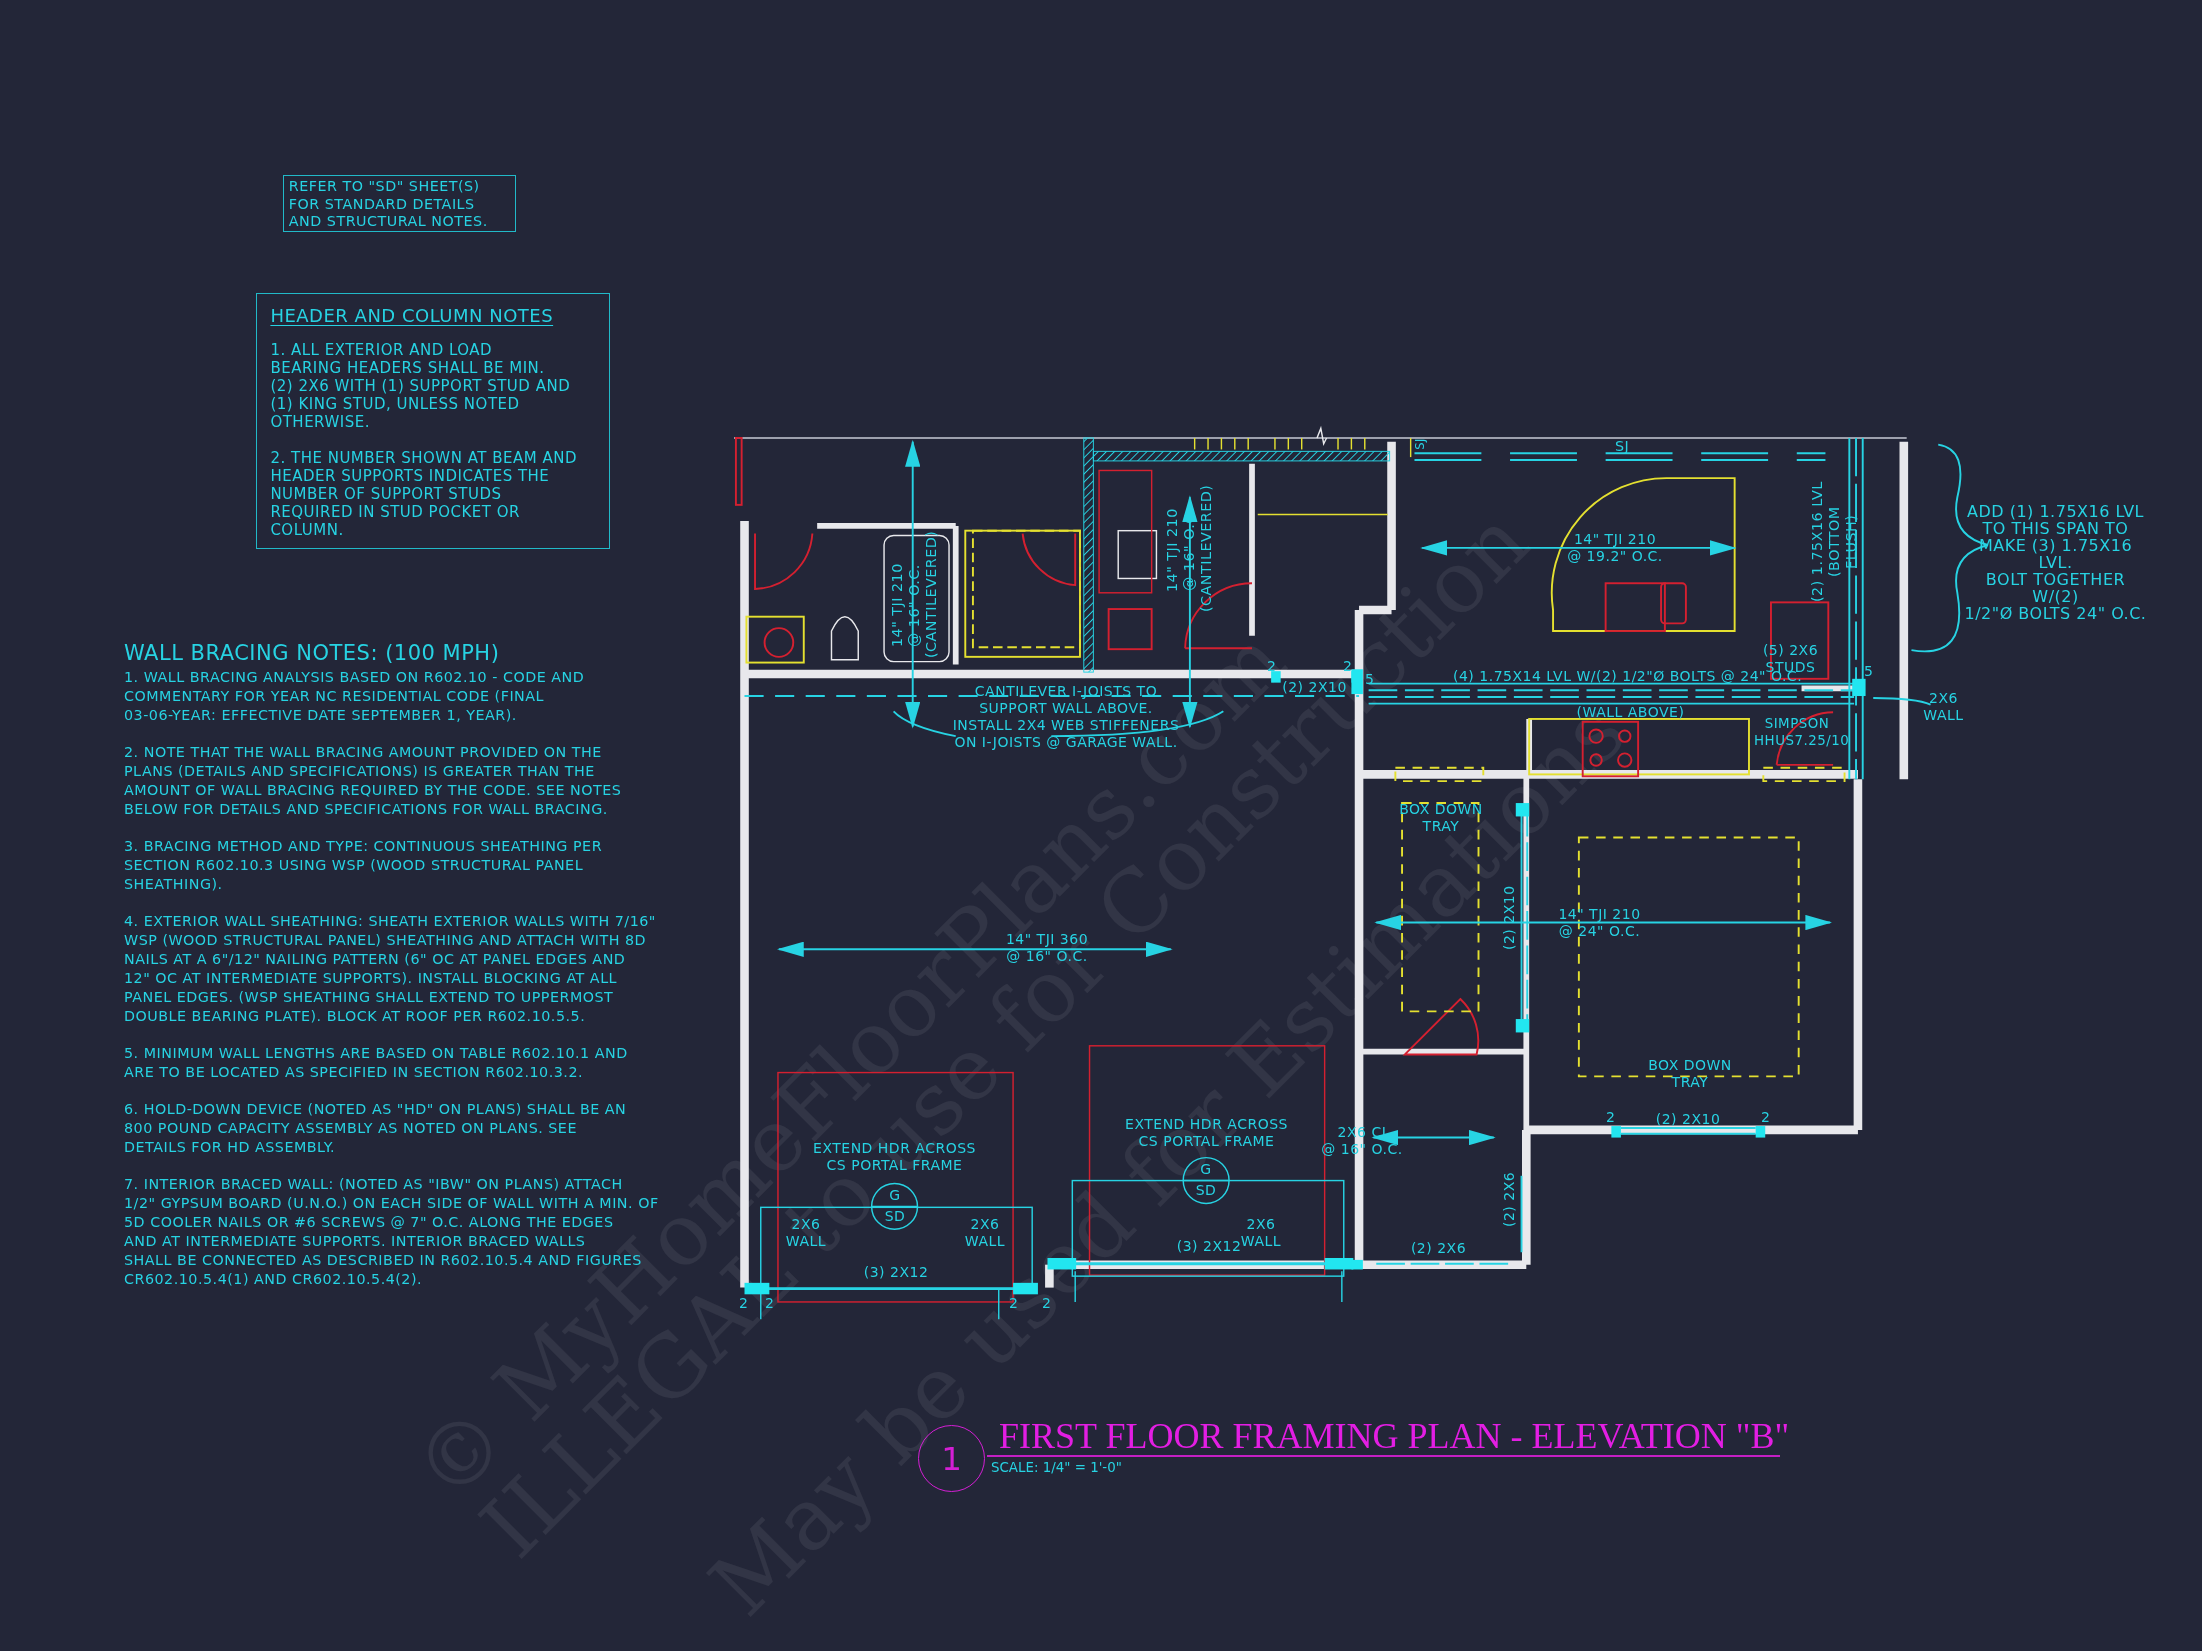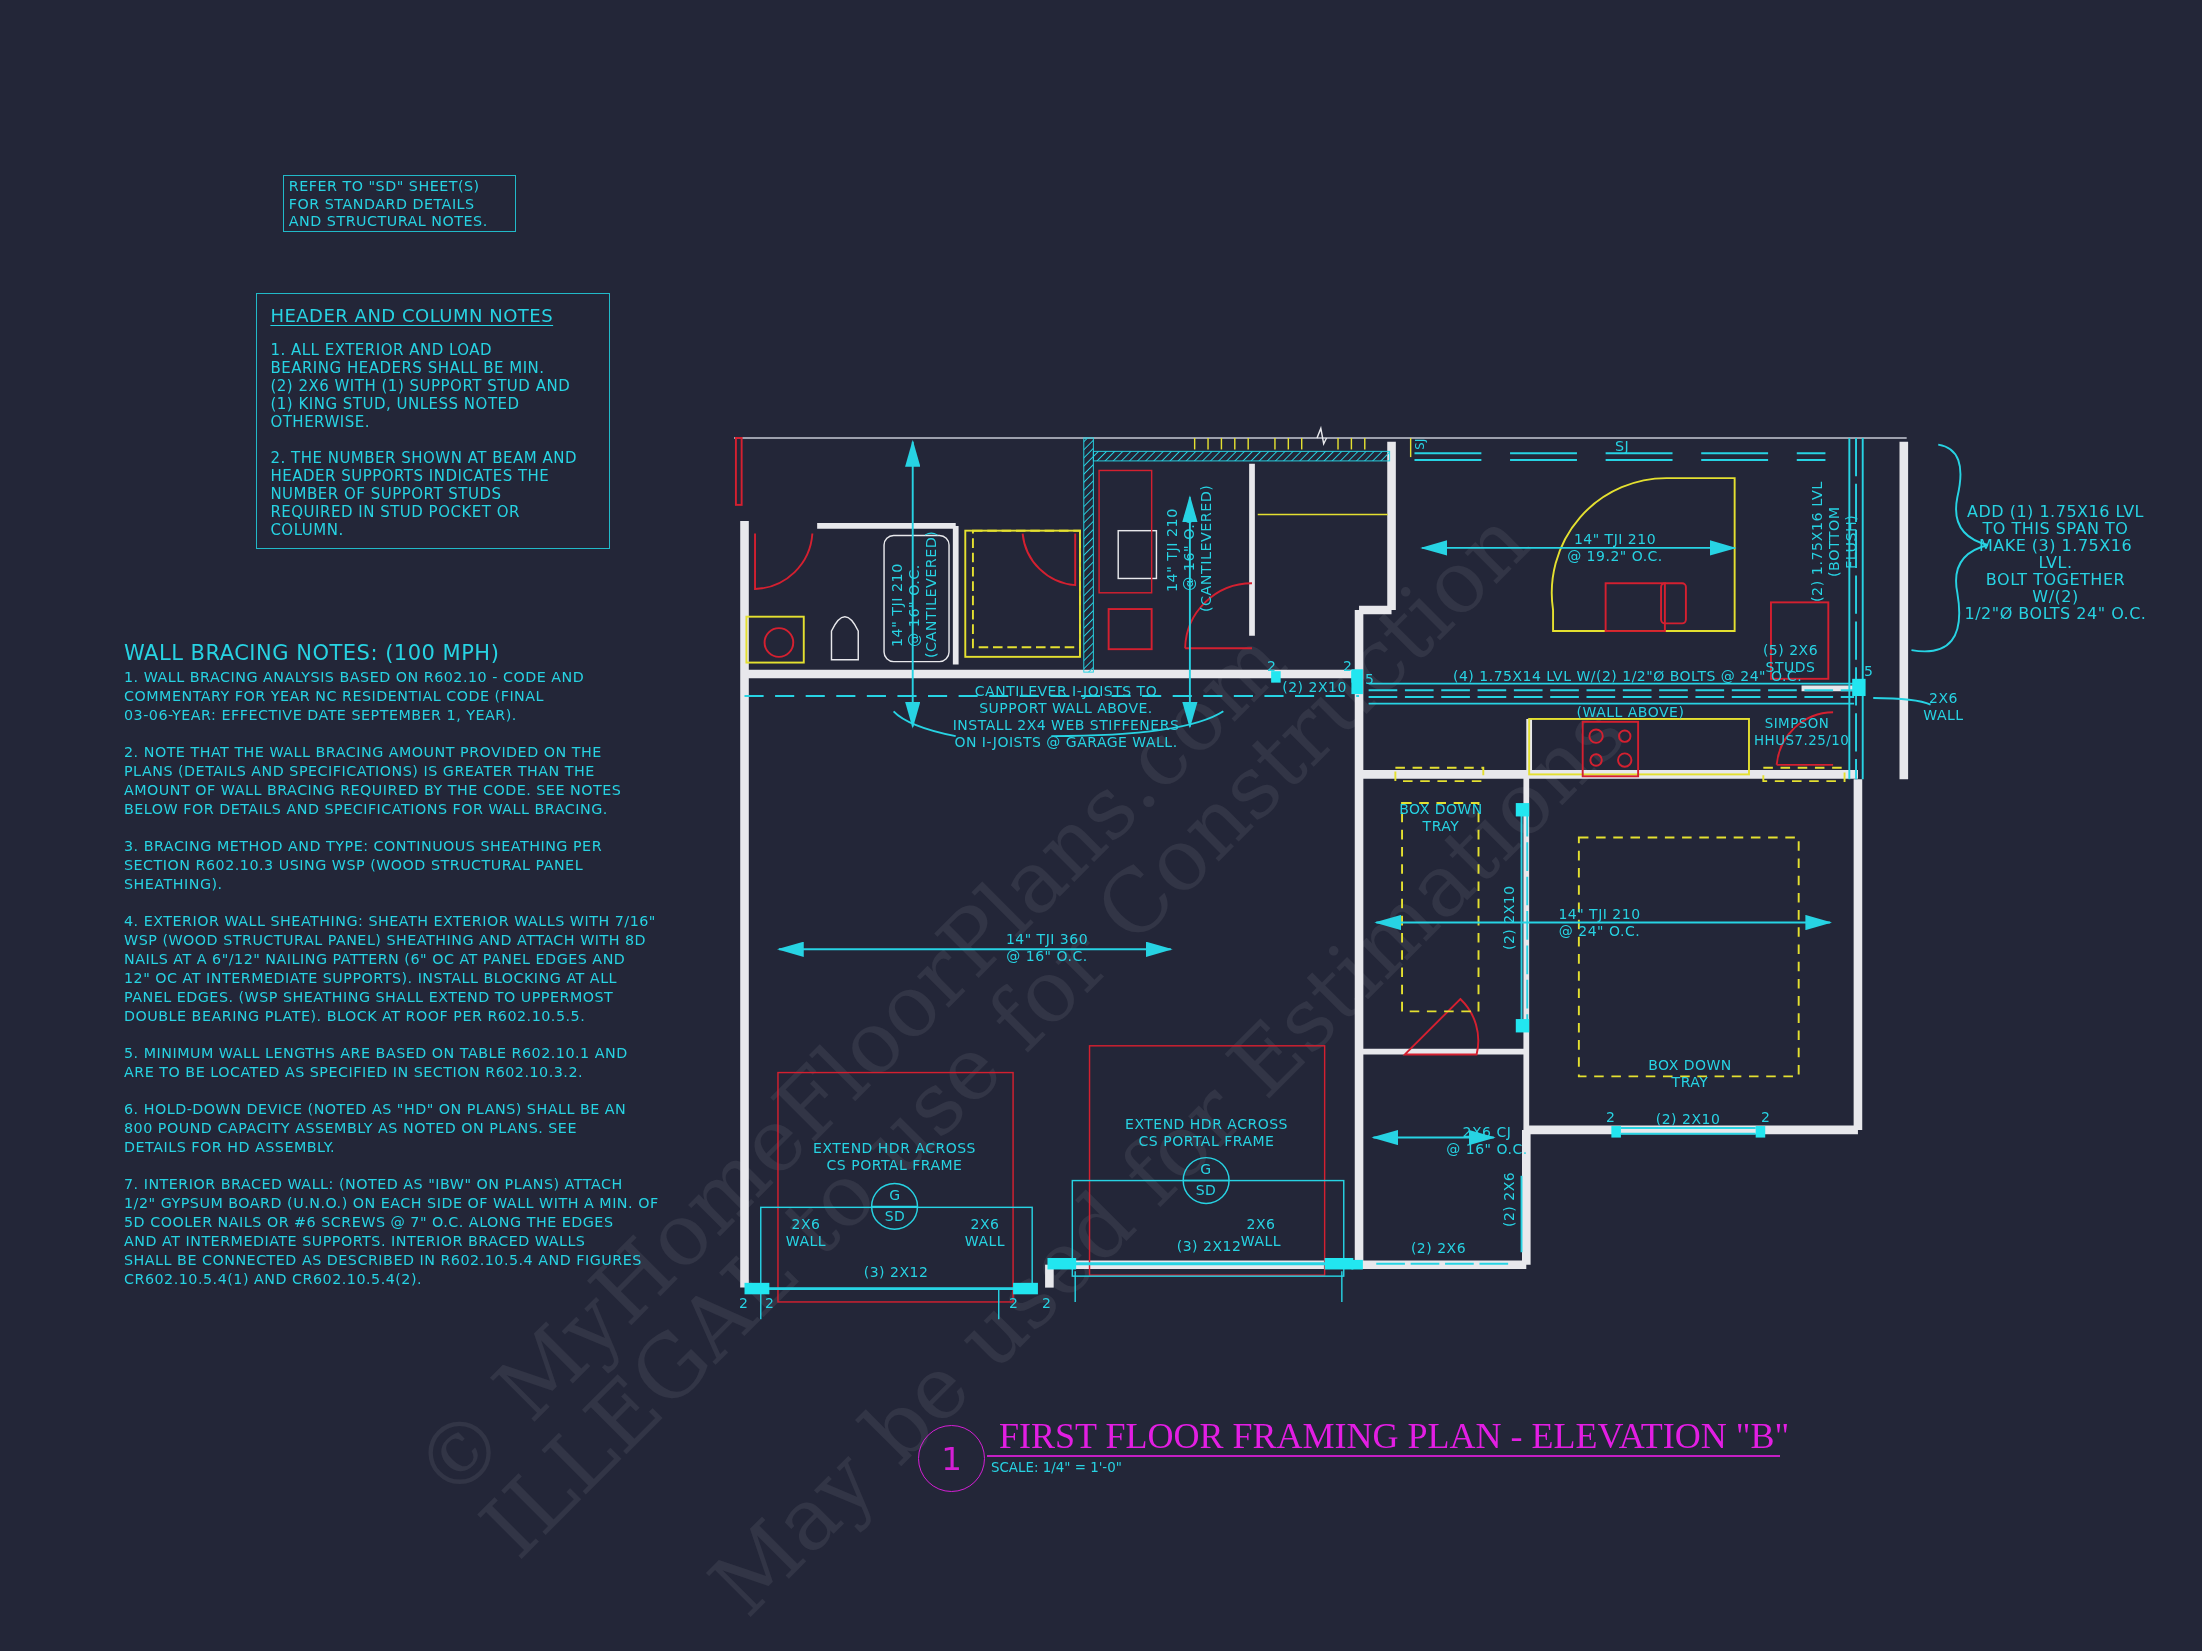--- a/index.html
+++ b/index.html
@@ -294,21 +294,21 @@
 <div class="plan-label cad" style="left:980px; top:931px; width:134px;">14" TJI 360
 @ 16" O.C.</div>
 <div class="plan-label cad" style="left:1386px; top:801px; width:110px;">BOX DOWN
 TRAY</div>
 <div class="plan-label cad" style="left:1635px; top:1057px; width:110px;">BOX DOWN
 TRAY</div>
 <div class="plan-label cad" style="left:1547px; top:906px; width:105px;">14" TJI 210
 @ 24" O.C.</div>
 <div class="plan-label cad vert" style="left:1501px; top:884px; height:67px;">(2) 2x10</div>
 <div class="plan-label cad" style="left:1650px; top:1111px; width:76px;">(2) 2x10</div>
-<div class="plan-label cad" style="left:1439px; top:1124px; width:96px;">2x6 CJ
+<div class="plan-label cad" style="left:1314px; top:1124px; width:96px;">2x6 CJ
 @ 16" O.C.</div>
 <div class="plan-label cad vert" style="left:1501px; top:1171px; height:57px;">(2) 2x6</div>
 <div class="plan-label cad" style="left:1405px; top:1240px; width:67px;">(2) 2x6</div>
 <div class="plan-label cad" style="left:799px; top:1140px; width:191px;">EXTEND HDR ACROSS
 CS PORTAL FRAME</div>
 <div class="plan-label cad" style="left:1111px; top:1116px; width:191px;">EXTEND HDR ACROSS
 CS PORTAL FRAME</div>
 <div class="plan-label cad" style="left:876px; top:1185px; width:38px; line-height:21px;"><span>G</span><br><span>SD</span></div>
 <div class="plan-label cad" style="left:1187px; top:1159px; width:38px; line-height:21px;"><span>G</span><br><span>SD</span></div>
 <div class="plan-label cad" style="left:782px; top:1216px; width:48px;">2x6

